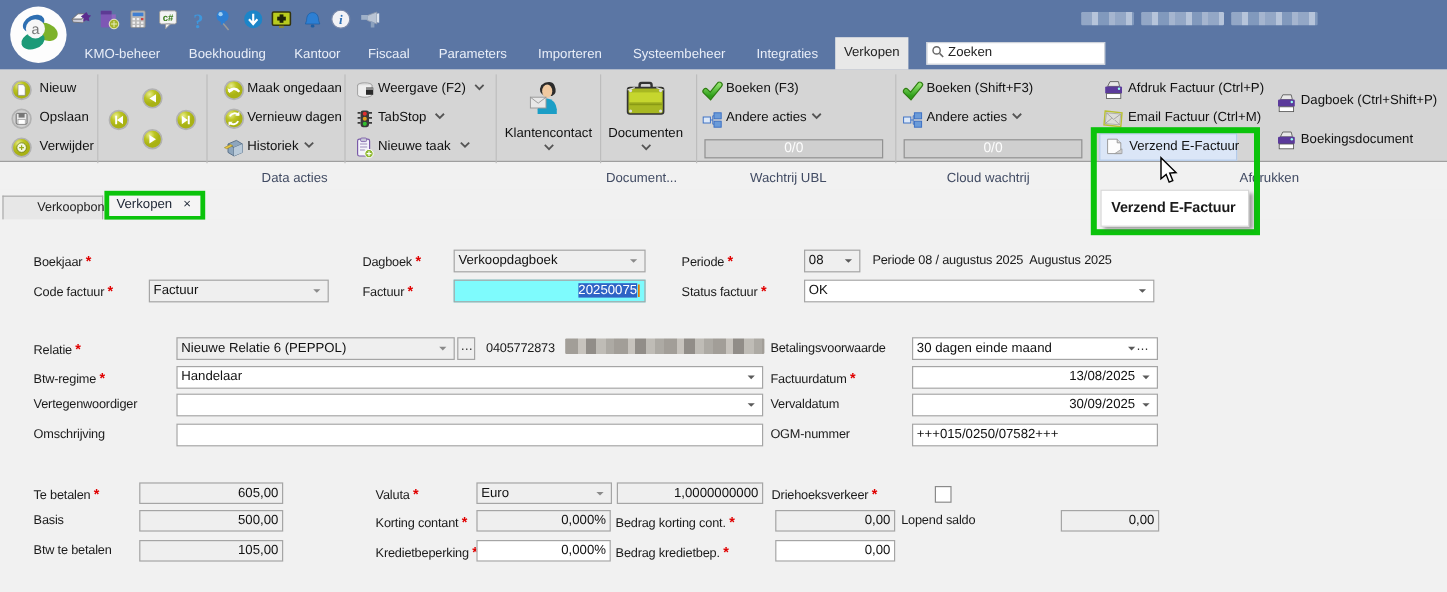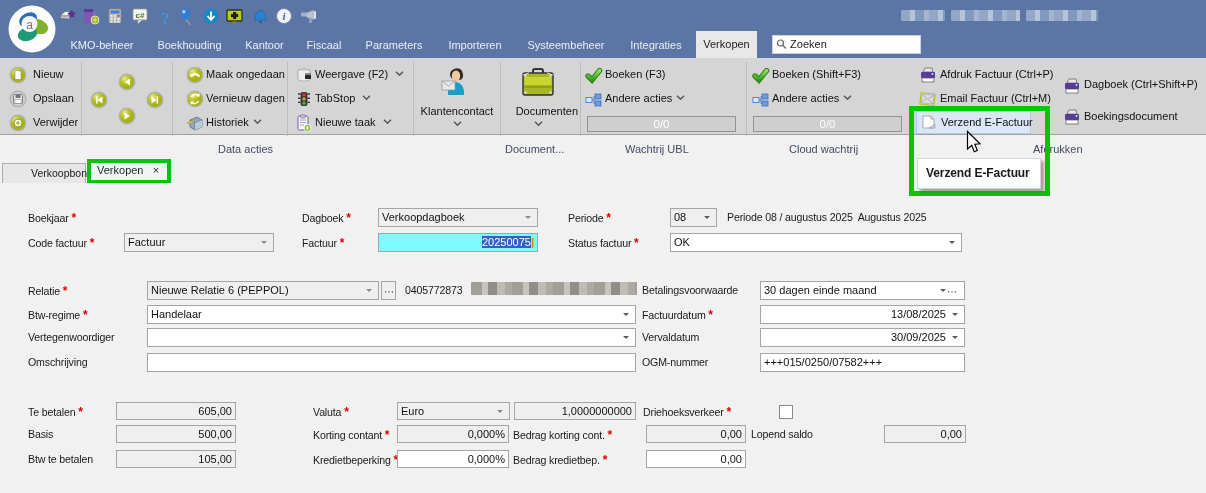--- a/index.html
+++ b/index.html
@@ -255,21 +255,21 @@
     <rect x="12" y="1" width="10" height="6" rx="2" fill="none" stroke="#333" stroke-width="2"></rect>
     <rect x="2" y="5" width="30" height="22" rx="2" fill="#a8b822" stroke="#333" stroke-width="1.4"></rect>
     <rect x="3.5" y="9" width="27" height="8" fill="#c6d62e"></rect>
     <path d="M3.5 19 h27" stroke="#8a9a14" stroke-width="1.5"></path>
     <path d="M2 7 l6 -2 M32 7 l-6 -2" stroke="#ddd" stroke-width="1"></path>
     <circle cx="4.5" cy="7.5" r="1.3" fill="#ddd"></circle>
       <circle cx="29.5" cy="7.5" r="1.3" fill="#ddd"></circle>
     <circle cx="4.5" cy="24.5" r="1.3" fill="#ddd"></circle>
       <circle cx="29.5" cy="24.5" r="1.3" fill="#ddd"></circle>
   </svg>
-  <div class="rtxt" style="left:498px;top:47px;width:80px;text-align:right">Documenten</div>
+  <div class="rtxt" style="left:498px;top:47px;width:80px;text-align:center">Documenten</div>
   <div class="rtxt abs" style="left:498px;top:60px;width:80px;text-align:center"><svg class="cvg" width="9" height="6" viewBox="0 0 9 6">
         <path d="M1 0.8 L4.5 4.3 L8 0.8" stroke="#555" stroke-width="1.5" fill="none"></path>
       </svg></div>
 
   <svg class="abs" style="left:585px;top:10px" width="18" height="54" viewBox="0 0 18 54">
     <defs>
         <linearGradient id="gc" x1="0" y1="0" x2="0" y2="1">
           <stop offset="0%" stop-color="#8ee06a"></stop>
           <stop offset="100%" stop-color="#2e9e1a"></stop>
         </linearGradient>

